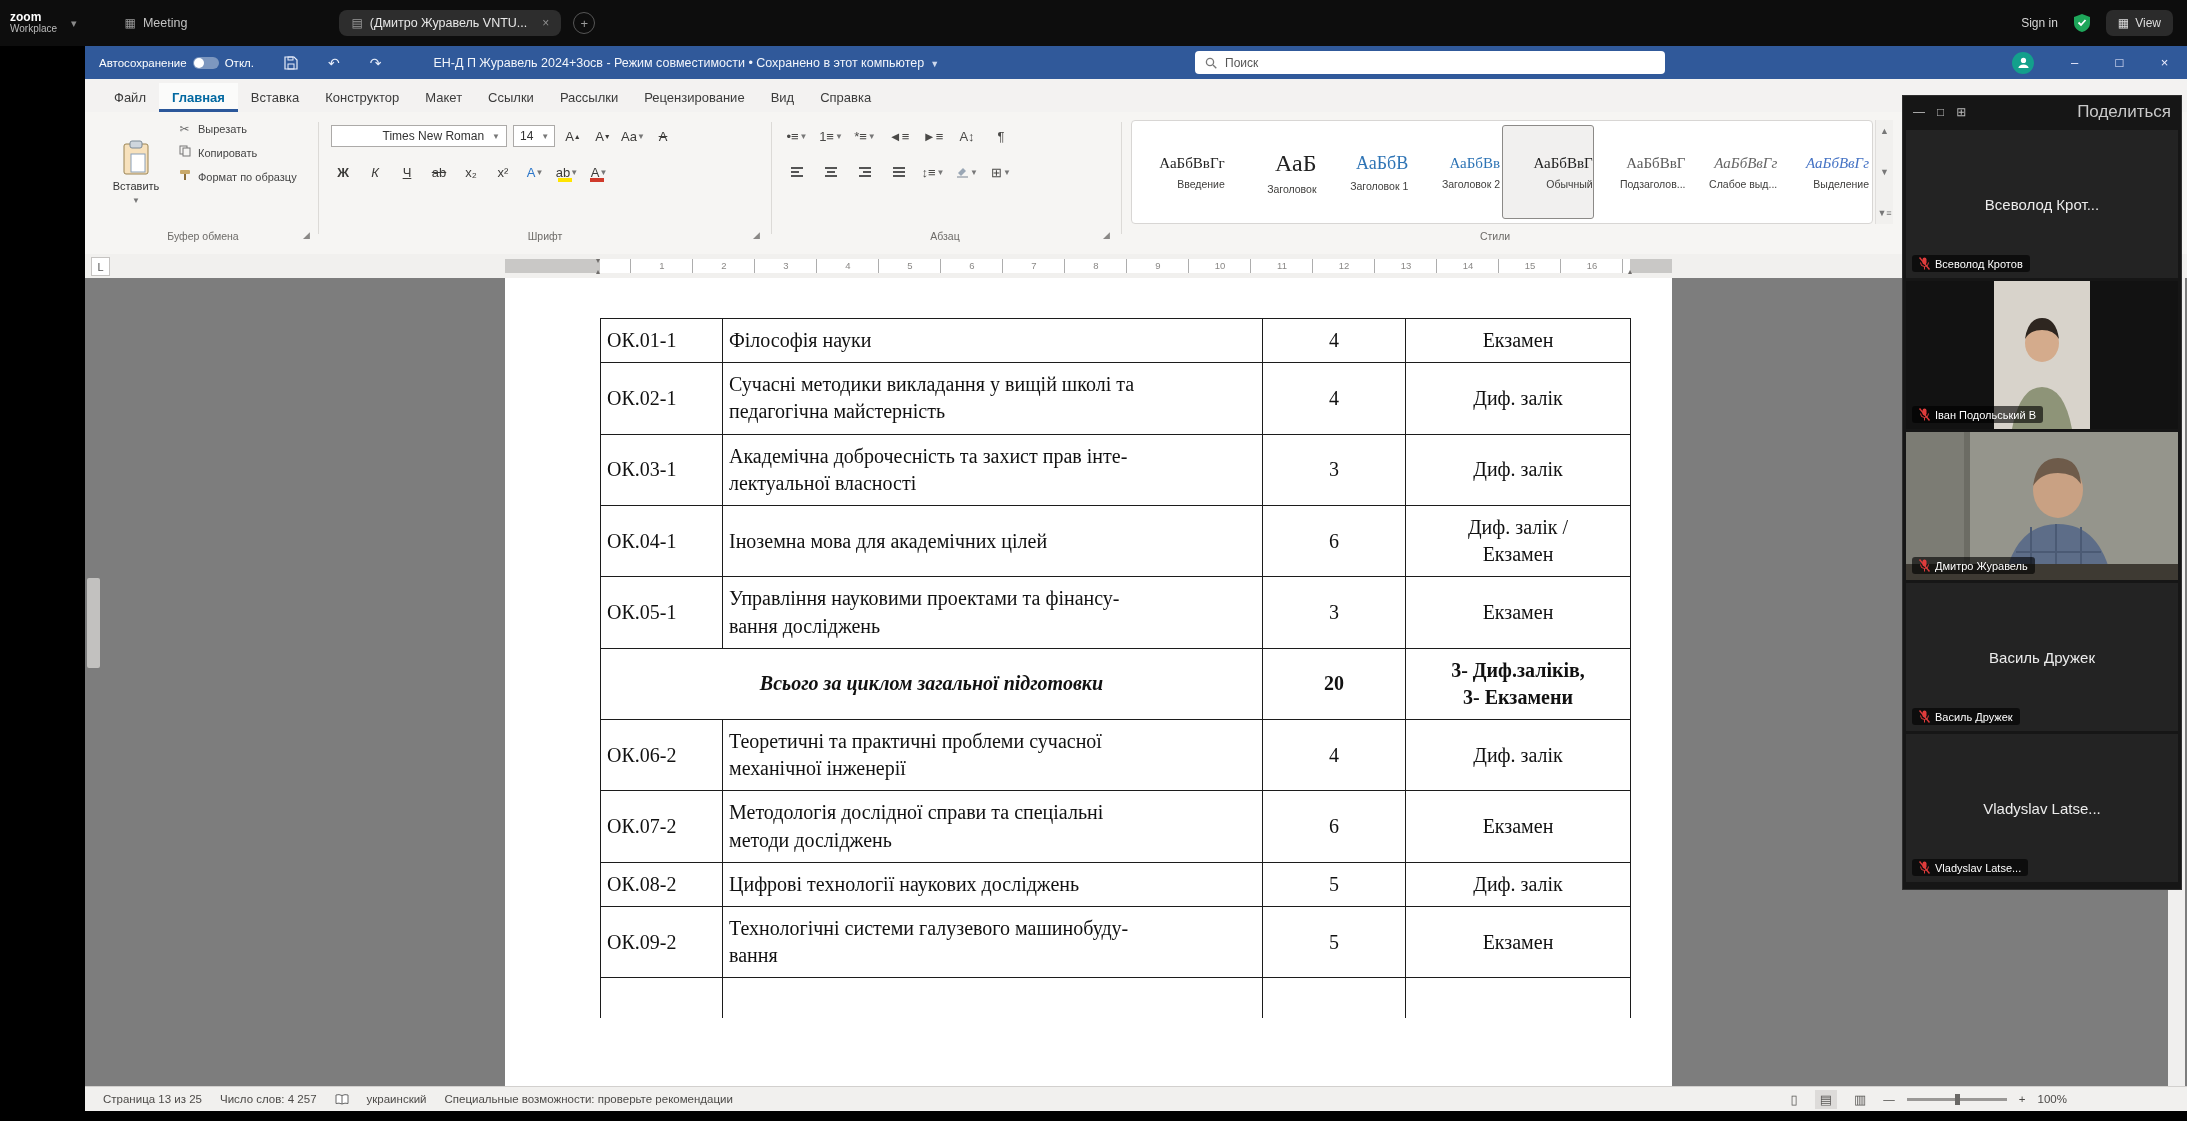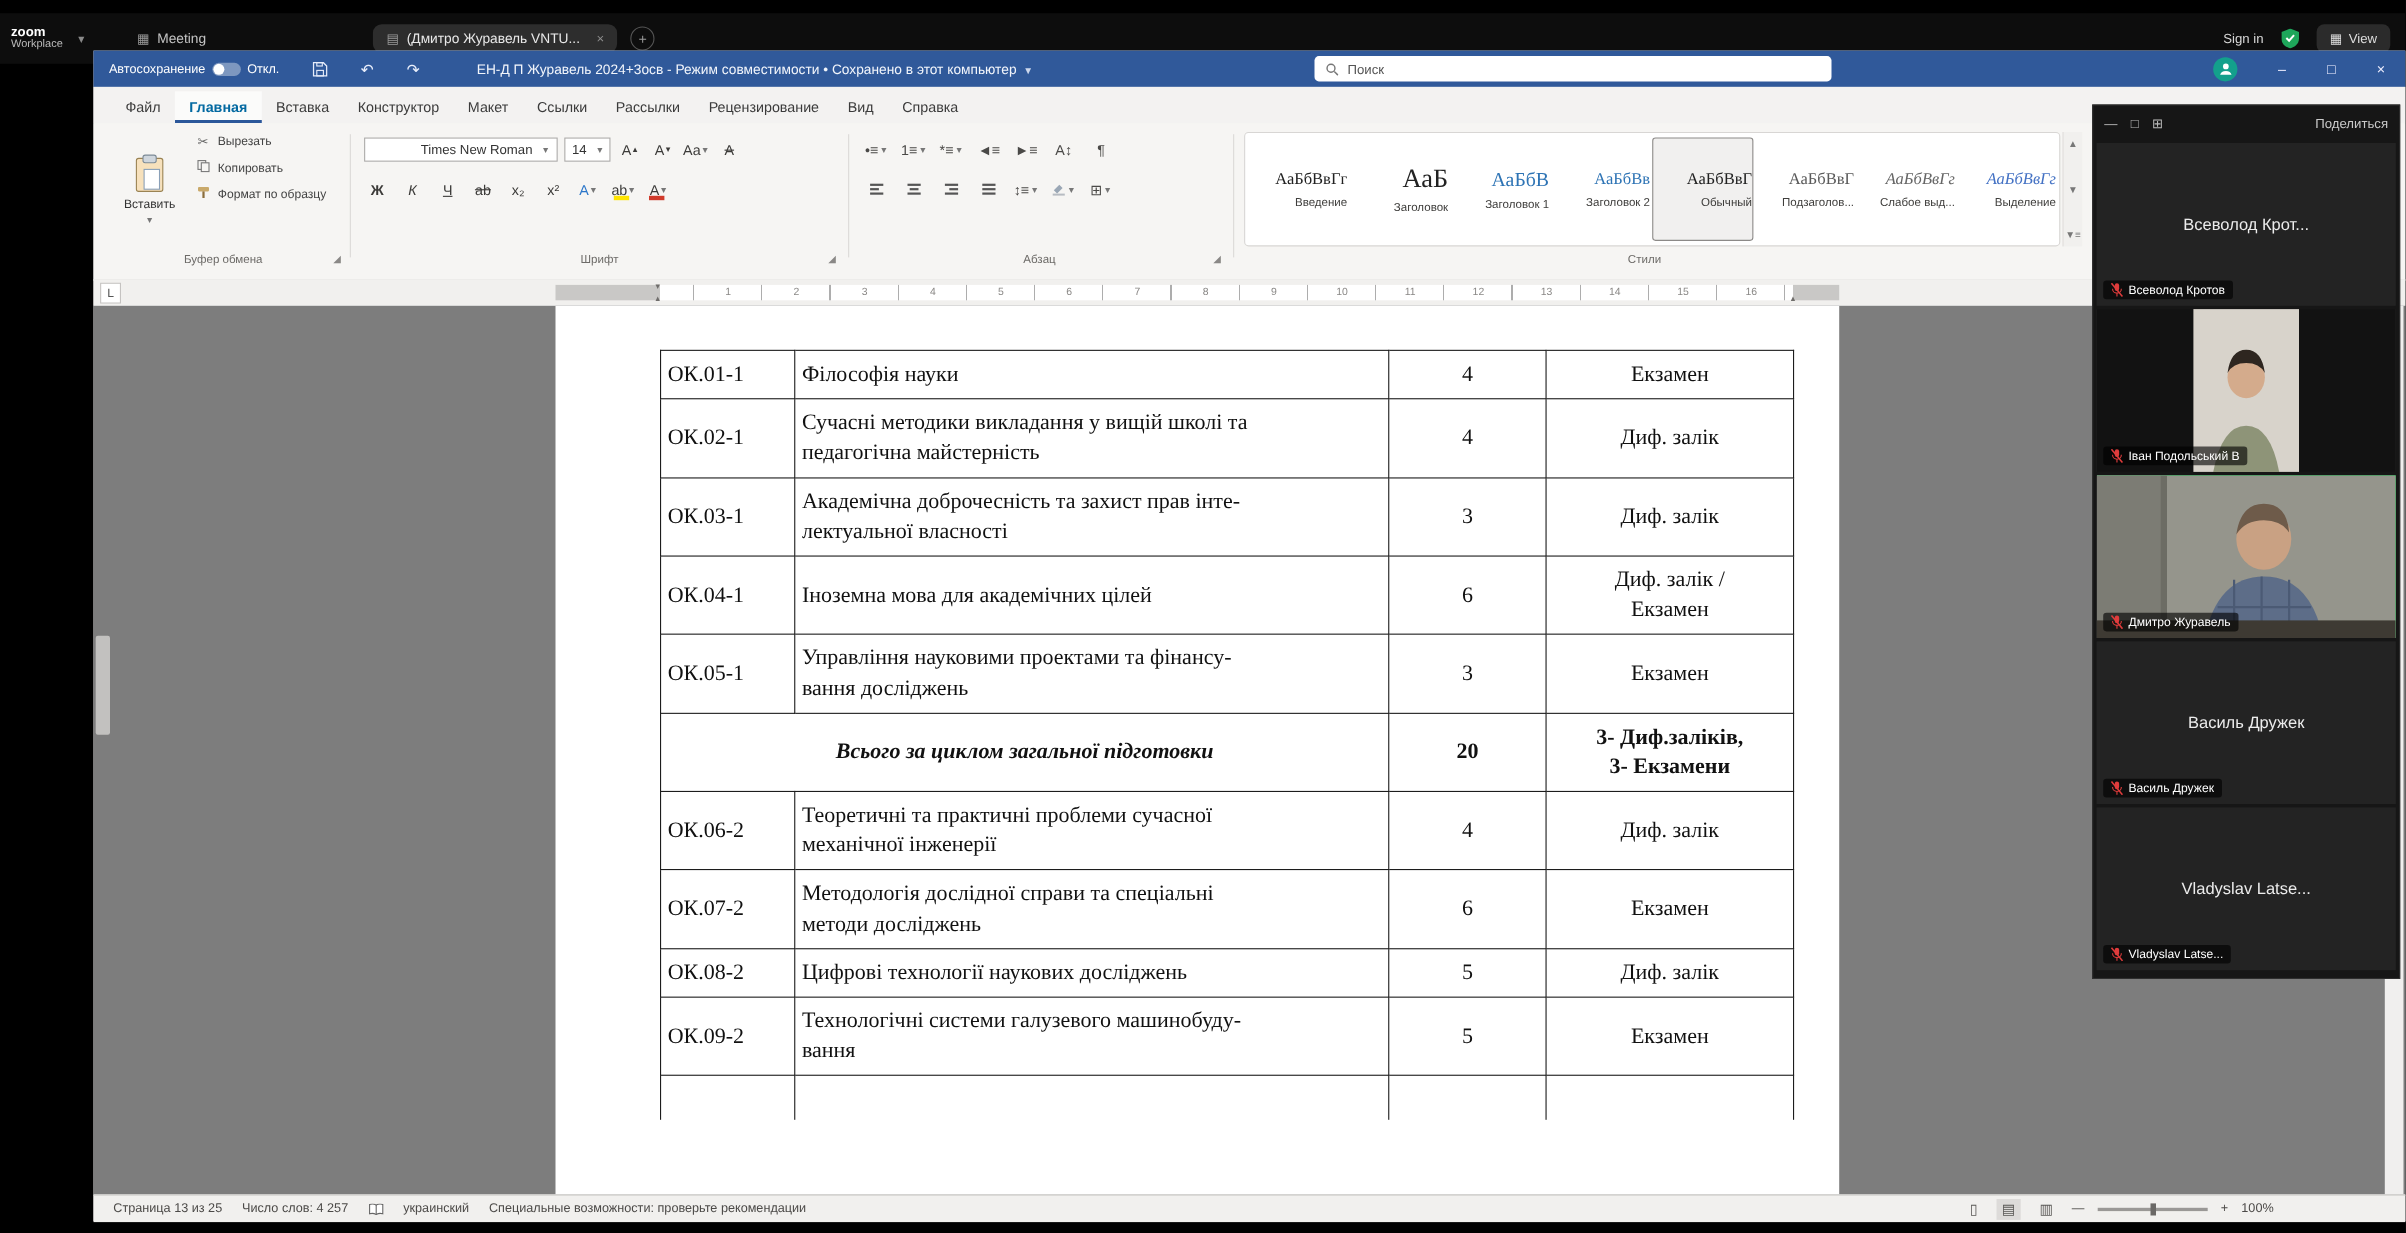--- a/index.html
+++ b/index.html
@@ -1,21 +1,21 @@
 <!DOCTYPE html>
 <html><head>
 <meta charset="utf-8">
 <style>
   html,body{margin:0;padding:0;background:#000;}
   .screen{position:relative;width:2187px;height:1121px;background:#000;overflow:hidden;
           font-family:"Liberation Sans",sans-serif;}
 
   
   .zoom-topbar{position:absolute;left:0;top:0;width:2187px;height:46px;background:#0d0d0d;
-               display:flex;align-items:center;color:#cfcfcf;margin-top:12px;}
+               display:flex;align-items:center;color:#cfcfcf;}
   .zlogo{margin-left:10px;line-height:1.05;}
   .zlogo .l1{font-size:12px;font-weight:bold;color:#fff;}
   .zlogo .l2{font-size:10px;color:#bbb;}
   .zcaret{margin-left:14px;color:#8a8a8a;font-size:11px;}
   .ztab{display:flex;align-items:center;gap:7px;font-size:12.5px;color:#c3c3c3;padding:6px 12px;border-radius:8px;}
   .ztab .gi{color:#9a9a9a;font-size:12px;}
   .ztab.active{background:#2d2d2d;color:#e8e8e8;}
   .ztab .x{color:#8f8f8f;margin-left:8px;font-size:12px;}
   .zplus{width:20px;height:20px;border:1px solid #555;border-radius:50%;display:flex;align-items:center;
          justify-content:center;color:#9a9a9a;font-size:13px;margin-left:12px;}
@@ -133,21 +133,21 @@
   .st-right{margin-left:auto;display:flex;align-items:center;gap:12px;margin-right:120px;}
   .viewic{font-size:13px;color:#5a5856;padding:2px 5px;}
   .viewic.active{background:#dddbd9;}
   .ztrack{width:100px;height:3px;background:#9a9896;position:relative;}
   .zthumb{position:absolute;left:48px;top:-4px;width:5px;height:11px;background:#6a6866;}
 
   
   .panel{position:absolute;left:1902px;top:95px;width:280px;height:795px;background:#161616;z-index:50;
          border:1px solid #2e2e2e;box-sizing:border-box;}
   .phead{height:32px;display:flex;align-items:center;color:#b9b9b9;font-size:12px;padding:0 10px;gap:12px;}
-  .phead .ptext{margin-left:auto;font-size:12px;color:#c9c9c9;}
+  .phead .ptext{margin-left:auto;font-size:17px;color:#c9c9c9;}
   .tiles{position:absolute;left:3px;top:34px;width:272px;}
   .tile{position:relative;width:272px;height:148px;background:#232323;margin-bottom:3px;overflow:hidden;}
   .tile.active{box-shadow:inset 0 0 0 3px #2ad15f;}
   .tile-name{position:absolute;left:0;top:0;width:100%;height:100%;display:flex;align-items:center;
              justify-content:center;color:#ececec;font-size:15px;}
   .chip{position:absolute;left:6px;bottom:6px;background:rgba(0,0,0,.62);border-radius:3px;padding:2px 7px;
         display:flex;align-items:center;gap:5px;color:#fff;font-size:11px;white-space:nowrap;max-width:240px;overflow:hidden;}
   .tile svg.vid{position:absolute;left:0;top:0;width:100%;height:100%;}
 </style>
 </head>

